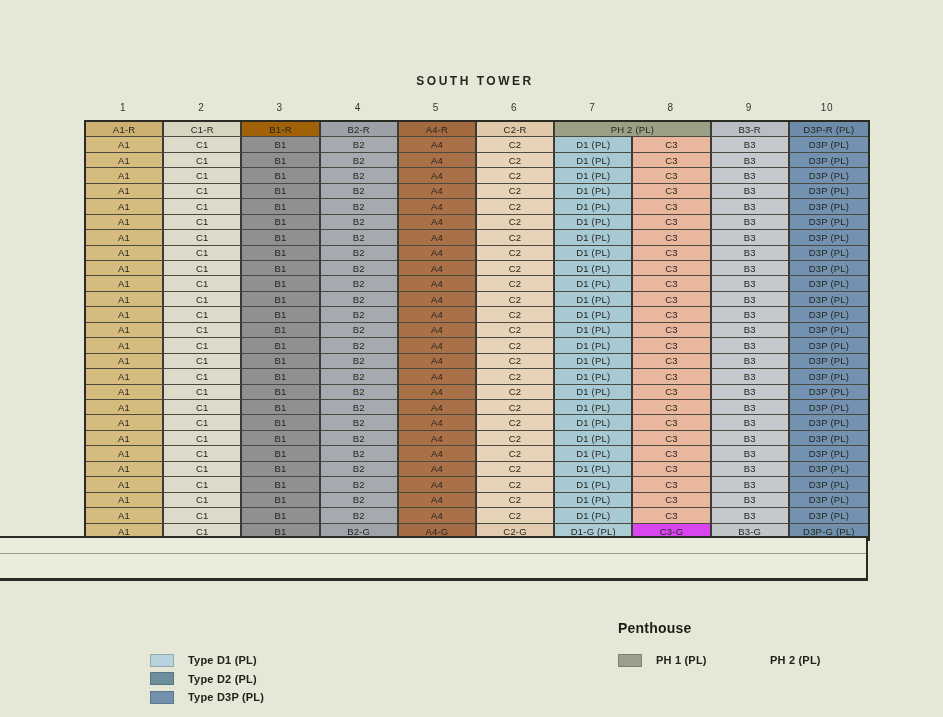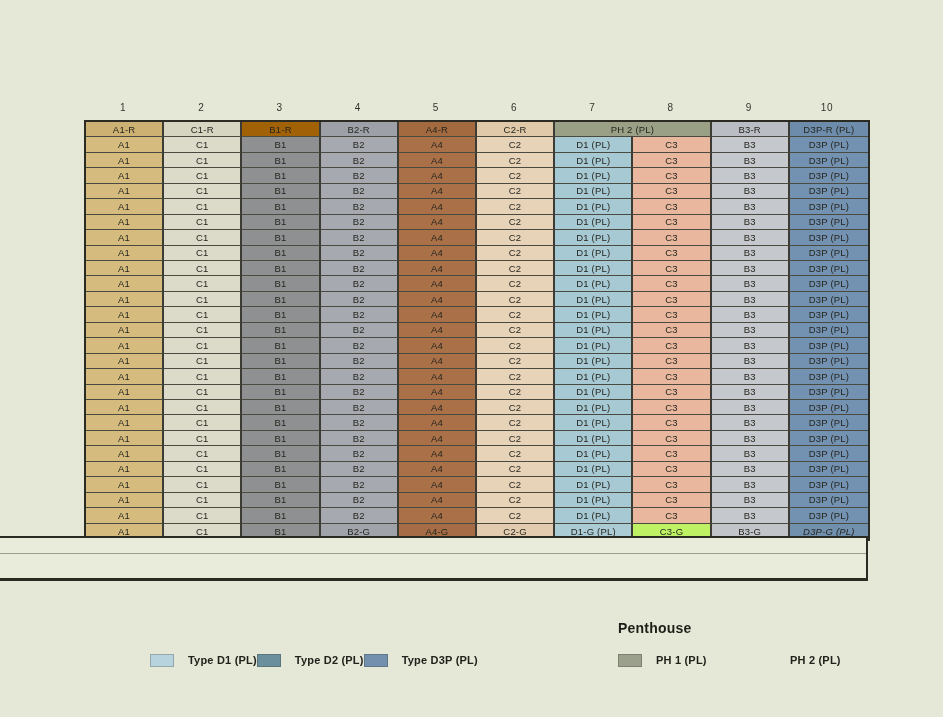--- a/index.html
+++ b/index.html
@@ -61,47 +61,48 @@
   }
   
   .legend-title{
     position:absolute;top:620px;
     font-size:14px;font-weight:bold;color:#1e1e18;letter-spacing:0.2px;
   }
   #bedroom-title{left:150px;}
   #penthouse-title{left:618px;}
   #bedroom-items{
     position:absolute;left:150px;top:651px;
-    display:flex;
+    display:flex;flex-direction:column;
   }
   .legend-item{
     display:flex;align-items:center;height:18.5px;
   }
   .swatch{
     width:24px;height:13px;margin-right:14px;
     border:1px solid rgba(40,40,30,0.25);
     box-sizing:border-box;
     flex:none;
   }
   .legend-label{
     font-size:11px;font-weight:bold;color:#22221c;letter-spacing:0.2px;
     white-space:nowrap;
   }
   #penthouse-items{
     position:absolute;left:618px;top:651px;
-    display:flex;align-items:flex-start;gap:20px;
+    display:flex;align-items:flex-start;
   }
   #penthouse-items .legend-item{width:152px;}
   #penthouse-items .legend-item:last-child{width:auto;}
 </style>
 </head>
 <body>
 
 <div id="stage" style="background: rgb(229, 232, 215);">
 
+  <div id="tower-title">SOUTH TOWER</div>
 
   <div id="col-numbers">
       <div class="col-num">1</div>
       <div class="col-num">2</div>
       <div class="col-num">3</div>
       <div class="col-num">4</div>
       <div class="col-num">5</div>
       <div class="col-num">6</div>
       <div class="col-num">7</div>
       <div class="col-num">8</div>
@@ -369,23 +370,23 @@
       <div class="cell" style="background: rgb(232, 183, 158);">C3</div>
       <div class="cell" style="background: rgb(197, 200, 204);">B3</div>
       <div class="cell last-col" style="background: rgb(115, 145, 176);">D3P (PL)</div>
       <div class="cell last-row" style="background: rgb(213, 187, 126);">A1</div>
       <div class="cell last-row" style="background: rgb(220, 219, 201);">C1</div>
       <div class="cell last-row" style="background: rgb(143, 144, 146);">B1</div>
       <div class="cell last-row" style="background: rgb(160, 163, 170);">B2-G</div>
       <div class="cell last-row" style="background: rgb(165, 108, 69);">A4-G</div>
       <div class="cell last-row" style="background: rgb(226, 203, 174);">C2-G</div>
       <div class="cell last-row" style="background: rgb(171, 203, 213);">D1-G (PL)</div>
-      <div class="cell last-row" style="background: #bef264;">C3-G</div>
+      <div class="cell last-row" style="background: #d946ef;">C3-G</div>
       <div class="cell last-row" style="background: rgb(193, 196, 201);">B3-G</div>
-      <div class="cell last-col last-row" style="background: rgb(112, 144, 174); font-style: italic;">D3P-G (PL)</div>
+      <div class="cell last-col last-row" style="background: rgb(112, 144, 174);">D3P-G (PL)</div>
     </div>
 
   <div id="podium">
     <div id="podium-line"></div>
   </div>
 
 
   <div id="bedroom-items">
       <div class="legend-item">
         <span class="swatch" style="background: rgb(182, 211, 222);"></span>

